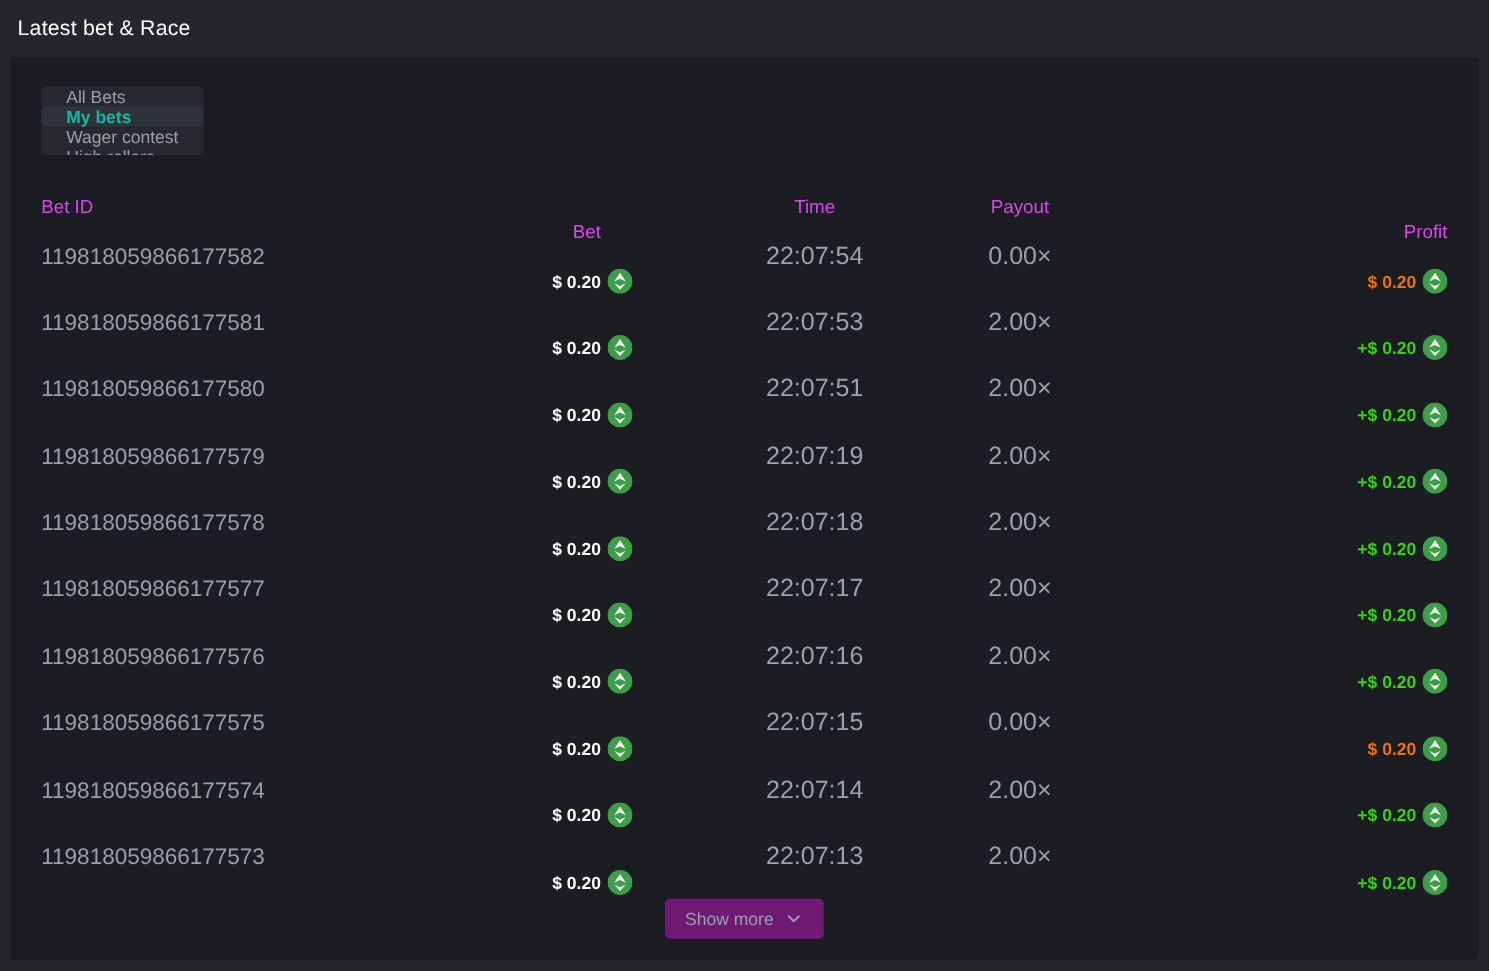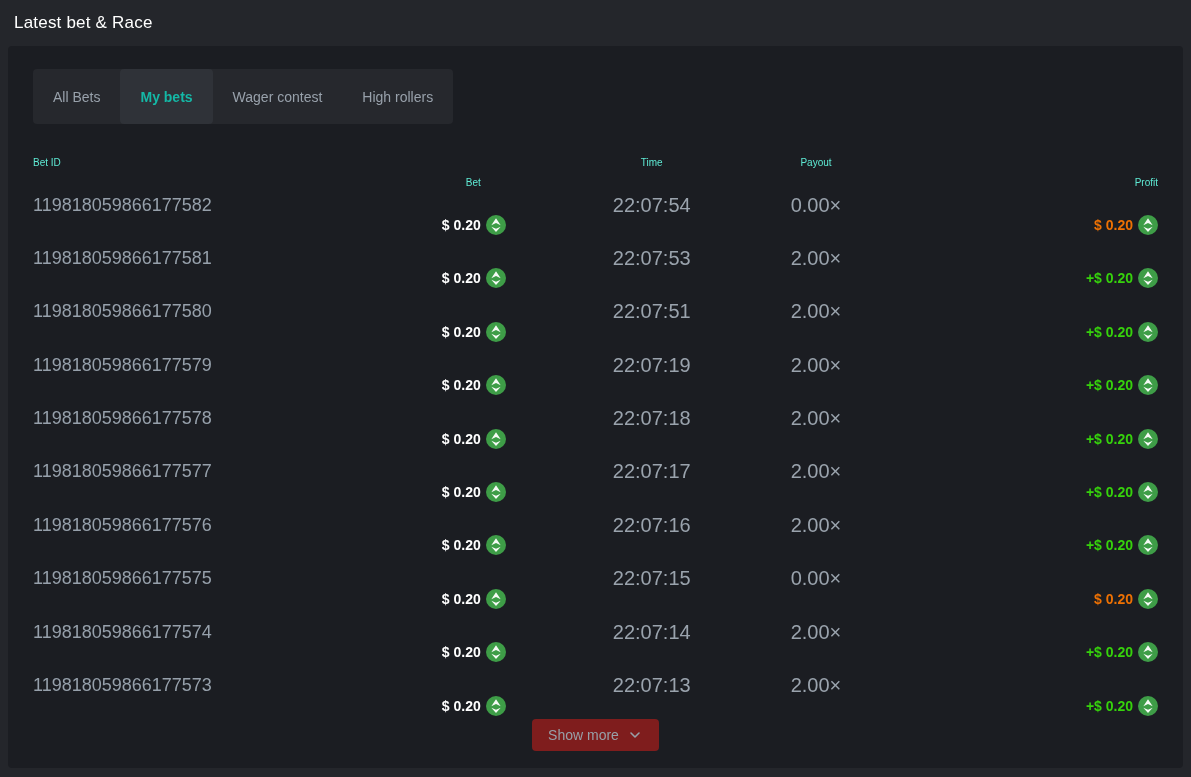--- a/index.html
+++ b/index.html
@@ -15,37 +15,38 @@
   .titlebar h1 {
     color:#ffffff; font-size:17px; font-weight:400; letter-spacing:.2px;
   }
   .panel {
     margin:0 8px; height:722px; background:#1b1d22; border-radius:4px;
     padding:23px 25px 0 25px;
   }
   .tabbar {
     display:inline-flex; background:#26282d; border-radius:4px; height:55px;
     overflow:hidden;
+    flex-direction:column;
   }
   .tab {
     padding:0 20px; display:flex; align-items:center;
     color:#98a1ab; font-size:14px; font-weight:500; cursor:pointer;
     white-space:nowrap;
   }
   .tab.active {
     background:#2f3238; color:#14b8a6; font-weight:700; border-radius:4px;
   }
   .grid-row {
     display:grid;
     grid-template-columns:31% 8.8% 7.7% 15% 14.2% 23.3%;
     align-items:center;
   }
   .thead {
     margin-top:13px; height:26px;
-    color:#5eead4; font-size:10px;
+    color:#d946ef; font-size:15px;
   }
   .thead { margin-bottom:12px; }
   .cell-l { justify-self:start; text-align:left; }
   .cell-r { justify-self:end; text-align:right;margin-top:40px; }
   .cell-c { justify-self:center; }
   .rows .grid-row { height:53.4px; }
   .bet-id { color:#96a0ab; font-size:18px; }
   .bet-val {
     display:flex; align-items:center; color:#ffffff; font-weight:700;
     font-size:14px; white-space:nowrap;
@@ -59,21 +60,21 @@
   .profit-val .coin { margin-left:5px; }
   .coin {
     width:20px; height:20px; border-radius:50%; display:inline-flex;
     flex:0 0 20px;
   }
   .showmore-wrap {
     display:flex; justify-content:center; margin-top:10px;
   }
   .showmore {
     display:flex; align-items:center; gap:8px;
-    background:#7f1d1d; border:none; border-radius:4px;
+    background:#701a75; border:none; border-radius:4px;
     height:32px; padding:0 16px; cursor:pointer;
     color:#98a0a8; font-size:14px; font-family:inherit;
   }
   .chev { display:inline-flex; }
 </style>
 </head>
 <body>
 
 <div class="titlebar">
   <h1>Latest bet &amp; Race</h1>

